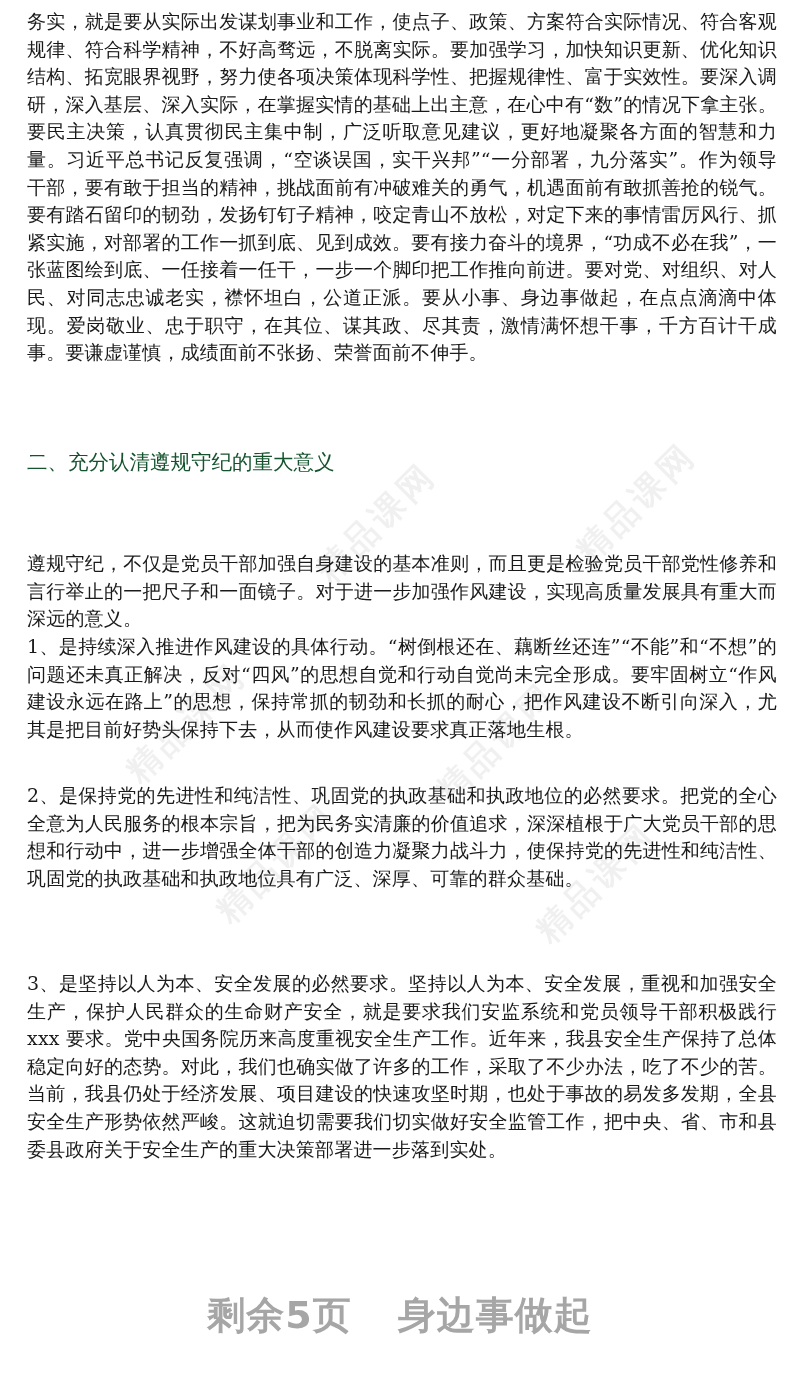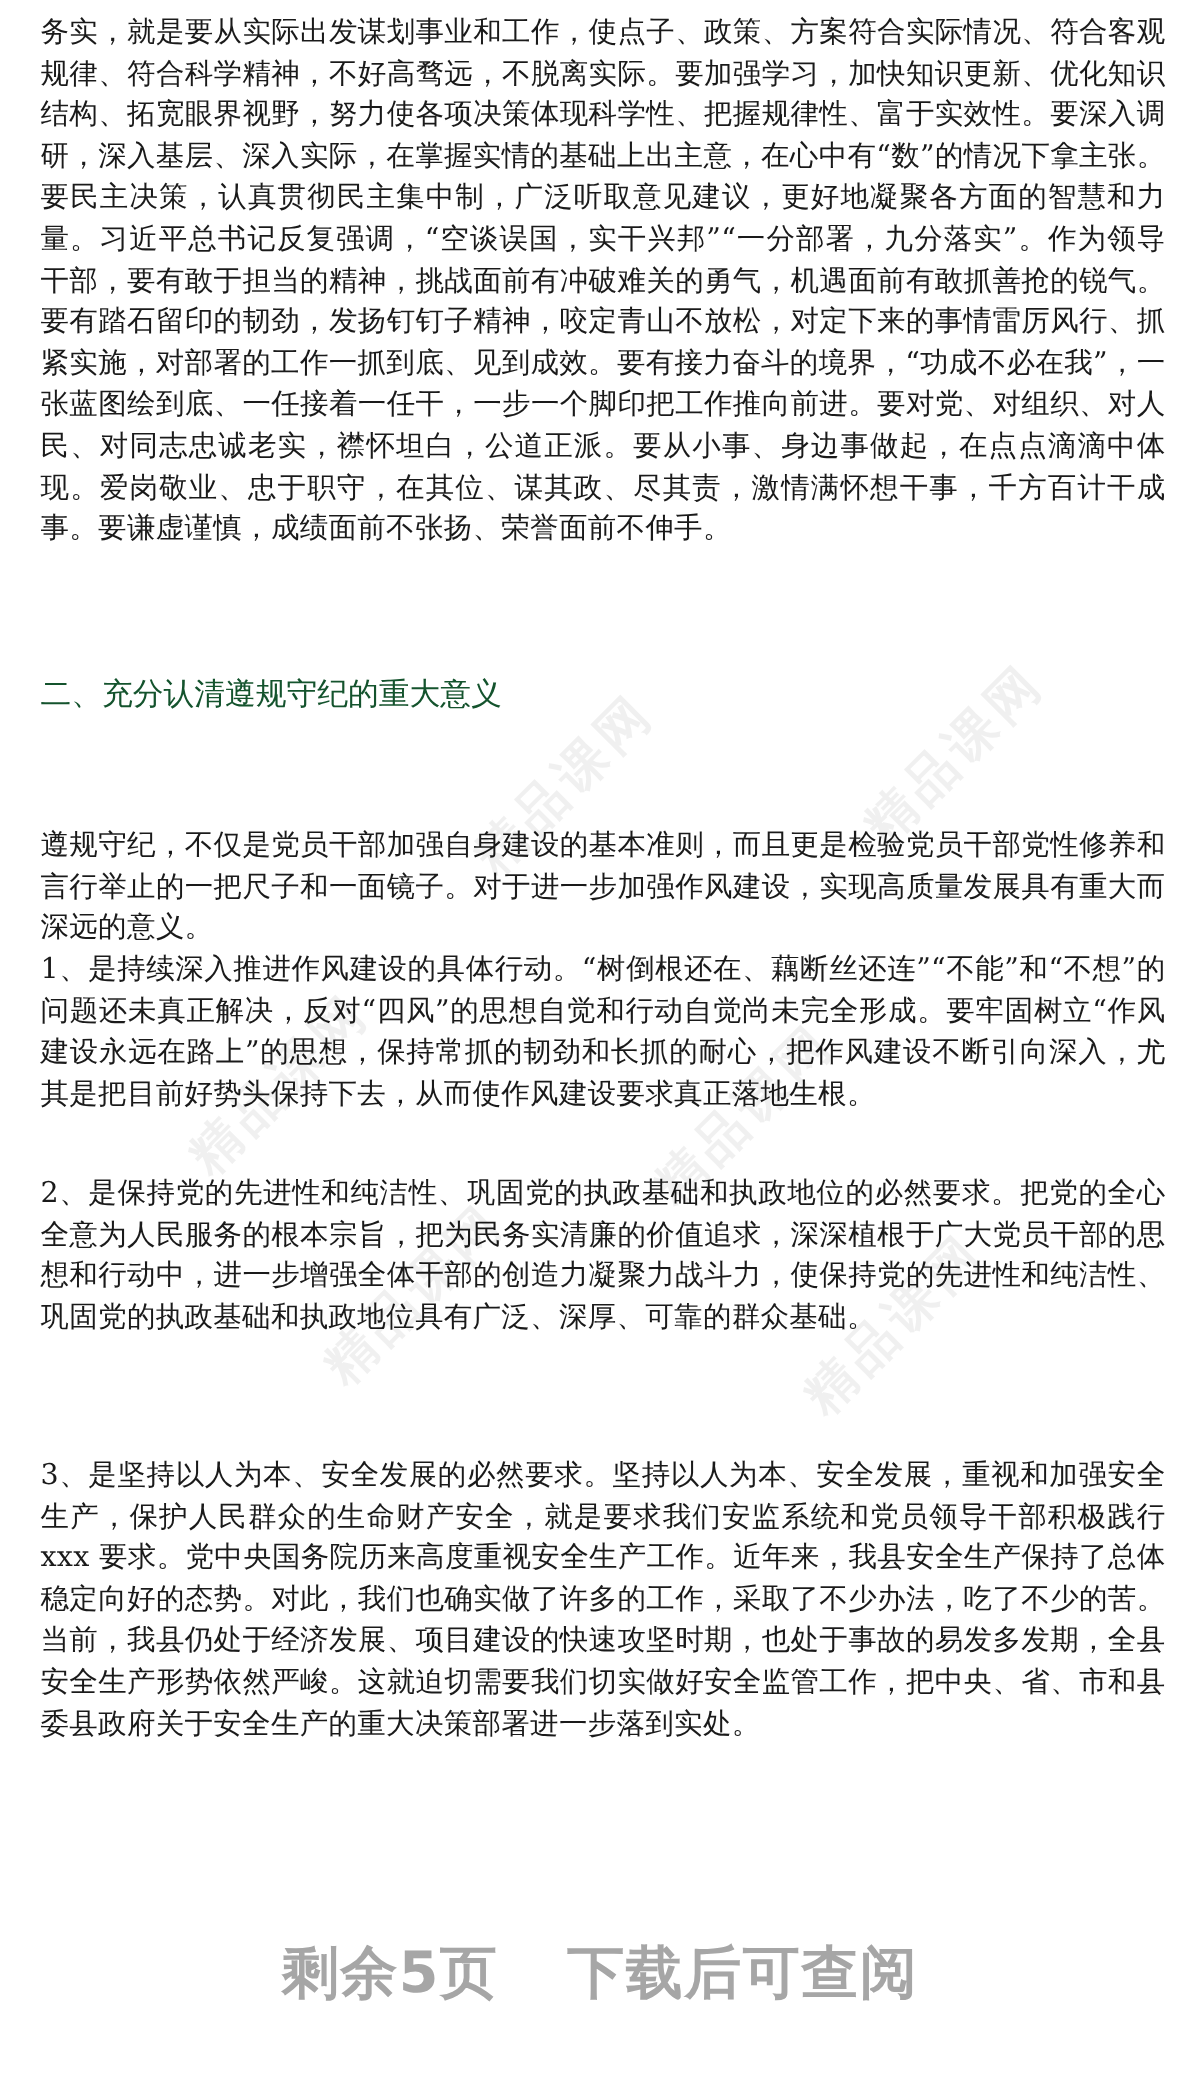--- a/index.html
+++ b/index.html
@@ -43,14 +43,14 @@
 </div>
 
 <div class="watermark" style="left:300px; top:500px;">精品课网</div>
 <div class="watermark" style="left:560px; top:480px;">精品课网</div>
 <div class="watermark" style="left:110px; top:700px;">精品课网</div>
 <div class="watermark" style="left:420px; top:720px;">精品课网</div>
 <div class="watermark" style="left:200px; top:840px;">精品课网</div>
 <div class="watermark" style="left:520px; top:860px;">精品课网</div>
 
 <div class="footer-banner">
-  <span>剩余5页</span><span class="gap"></span><span>下载后可查阅</span>
+  <span>剩余5页</span><span class="gap"></span><span>身边事做起</span>
 </div>
 
 </body></html>

